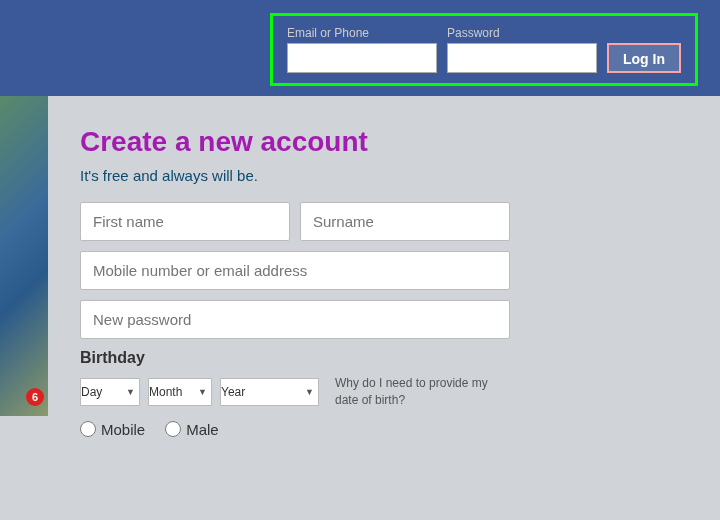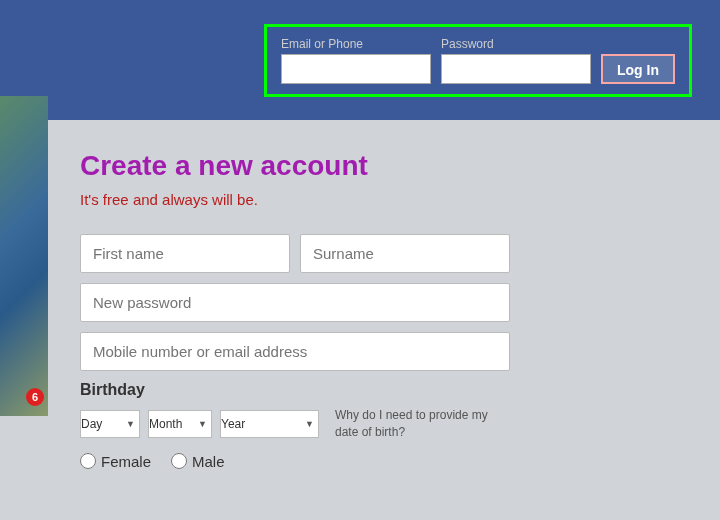--- a/index.html
+++ b/index.html
@@ -9,25 +9,25 @@
       overflow: hidden;
       font-family: Arial, Helvetica, sans-serif;
       background: #d0d4d8;
       position: relative;
     }
 
     
     .top-bar {
       background: #3b5998;
       width: 100%;
-      height: 120px;
-      display: flex;
-      align-items: center;
+      height: 96px;
+      display: flex;
+      align-items: flex-end;
       justify-content: flex-end;
-      padding: 10px 18px;
+      padding: 10px 12px;
       position: relative;
     }
 
     
     .login-box {
       border: 3px solid #00ff00;
       background: #3b5998;
       padding: 10px 14px 10px 14px;
       display: flex;
       flex-direction: column;
@@ -125,22 +125,22 @@
 
     .page-title {
       font-size: 28px;
       font-weight: bold;
       color: #a21caf;
       margin-bottom: 9px;
     }
 
     .page-subtitle {
       font-size: 15px;
-      color: #b91c1c;
-      margin-bottom: 26px;
+      color: #0c4a6e;
+      margin-bottom: 18px;
     }
 
     .form-row {
       display: flex;
       gap: 10px;
       margin-bottom: 10px;
     }
 
     .form-input {
       background: #fff;
@@ -266,25 +266,25 @@
 <div class="main-content">
   <h1 class="page-title">Create a new account</h1>
   <p class="page-subtitle">It's free and always will be.</p>
 
   <div class="form-row">
     <input type="text" class="form-input input-half" placeholder="First name" style="">
     <input type="text" class="form-input input-half" placeholder="Surname" style="">
   </div>
 
   <div class="form-row">
+    <input type="text" class="form-input input-full" placeholder="Mobile number or email address" style="">
+  </div>
+
+  <div class="form-row">
     <input type="password" class="form-input input-full" placeholder="New password" style="">
-  </div>
-
-  <div class="form-row">
-    <input type="text" class="form-input input-full" placeholder="Mobile number or email address" style="">
   </div>
 
   <div class="birthday-label">Birthday</div>
 
   <div class="birthday-row">
     <div class="select-wrapper">
       <select class="birthday-select select-day">
         <option>Day</option>
         <option>1</option><option>2</option><option>3</option><option>4</option><option>5</option>
         <option>6</option><option>7</option><option>8</option><option>9</option><option>10</option>
@@ -310,20 +310,20 @@
         <option>2024</option><option>2023</option><option>2010</option>
         <option>2000</option><option>1990</option><option>1980</option><option>1970</option>
       </select>
     </div>
     <span class="birthday-why">Why do I need to provide my date of birth?</span>
   </div>
 
   <div class="gender-row">
     <label class="gender-option">
       <input type="radio" name="gender" value="female" style="">
-      <span>Female</span>
+      <span>Mobile</span>
     </label>
     <label class="gender-option">
       <input type="radio" name="gender" value="male" style="">
       <span>Male</span>
     </label>
   </div>
 </div>
 
 </body></html>

